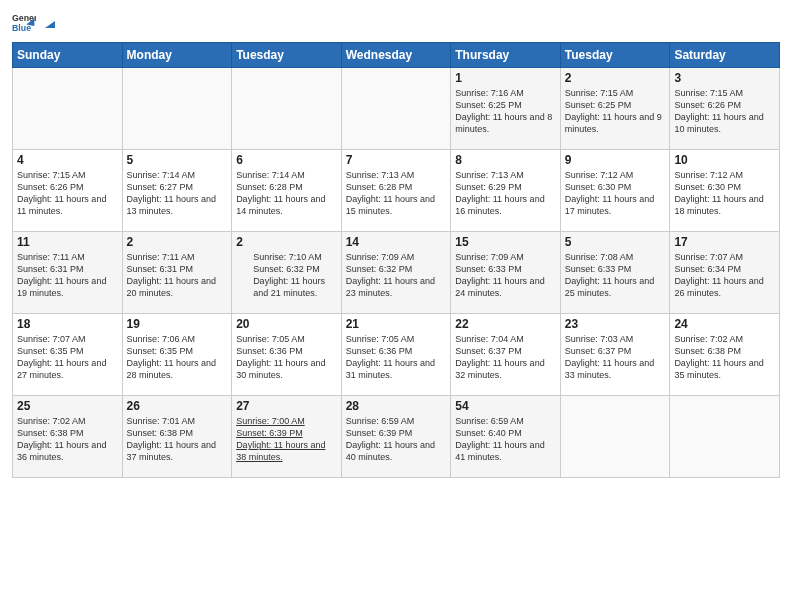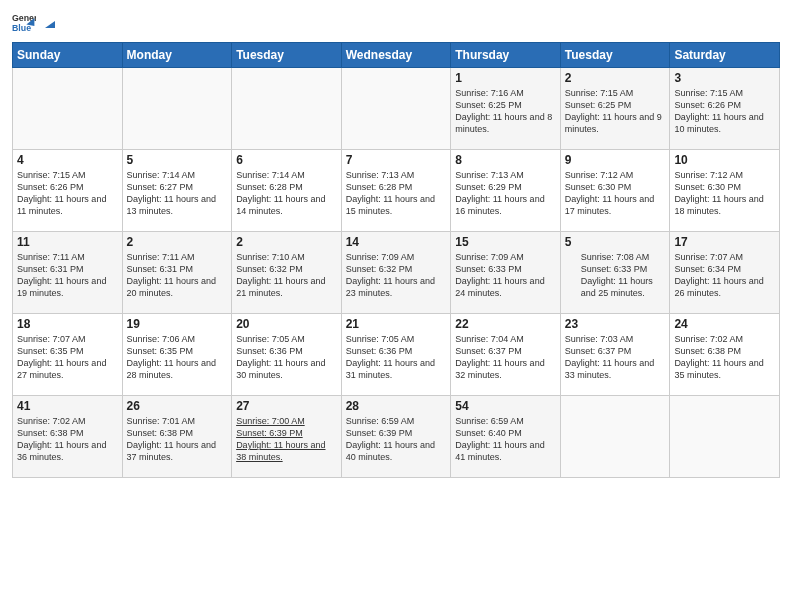--- a/index.html
+++ b/index.html
@@ -216,39 +216,39 @@
 Daylight: 11 hours and 19 minutes.</div>
           </td>
           <td>
             <span class="day-num">2</span>
             <div class="day-info" style="white-space: pre-line;">Sunrise: 7:11 AM
 Sunset: 6:31 PM
 Daylight: 11 hours and 20 minutes.</div>
           </td>
           <td>
             <span class="day-num">2</span>
-            <div class="day-info" style="white-space: pre-line;">Sunrise: 7:10 AM
+            <div class="day-info" style="white-space: pre-line; margin-left: 17px;">Sunrise: 7:10 AM
 Sunset: 6:32 PM
 Daylight: 11 hours and 21 minutes.</div>
           </td>
           <td>
             <span class="day-num">14</span>
             <div class="day-info" style="white-space: pre-line;">Sunrise: 7:09 AM
 Sunset: 6:32 PM
 Daylight: 11 hours and 23 minutes.</div>
           </td>
           <td>
             <span class="day-num">15</span>
             <div class="day-info" style="white-space: pre-line;">Sunrise: 7:09 AM
 Sunset: 6:33 PM
 Daylight: 11 hours and 24 minutes.</div>
           </td>
           <td>
             <span class="day-num">5</span>
-            <div class="day-info" style="white-space: pre-line; margin-left: 16px;">Sunrise: 7:08 AM
+            <div class="day-info" style="white-space: pre-line;">Sunrise: 7:08 AM
 Sunset: 6:33 PM
 Daylight: 11 hours and 25 minutes.</div>
           </td>
           <td>
             <span class="day-num">17</span>
             <div class="day-info" style="white-space: pre-line;">Sunrise: 7:07 AM
 Sunset: 6:34 PM
 Daylight: 11 hours and 26 minutes.</div>
           </td>
         </tr>
@@ -291,21 +291,21 @@
           </td>
           <td>
             <span class="day-num">24</span>
             <div class="day-info" style="white-space: pre-line;">Sunrise: 7:02 AM
 Sunset: 6:38 PM
 Daylight: 11 hours and 35 minutes.</div>
           </td>
         </tr>
         <tr>
           <td>
-            <span class="day-num">41</span>
+            <span class="day-num">25</span>
             <div class="day-info" style="white-space: pre-line;">Sunrise: 7:02 AM
 Sunset: 6:38 PM
 Daylight: 11 hours and 36 minutes.</div>
           </td>
           <td>
             <span class="day-num">26</span>
             <div class="day-info" style="white-space: pre-line;">Sunrise: 7:01 AM
 Sunset: 6:38 PM
 Daylight: 11 hours and 37 minutes.</div>
           </td>

